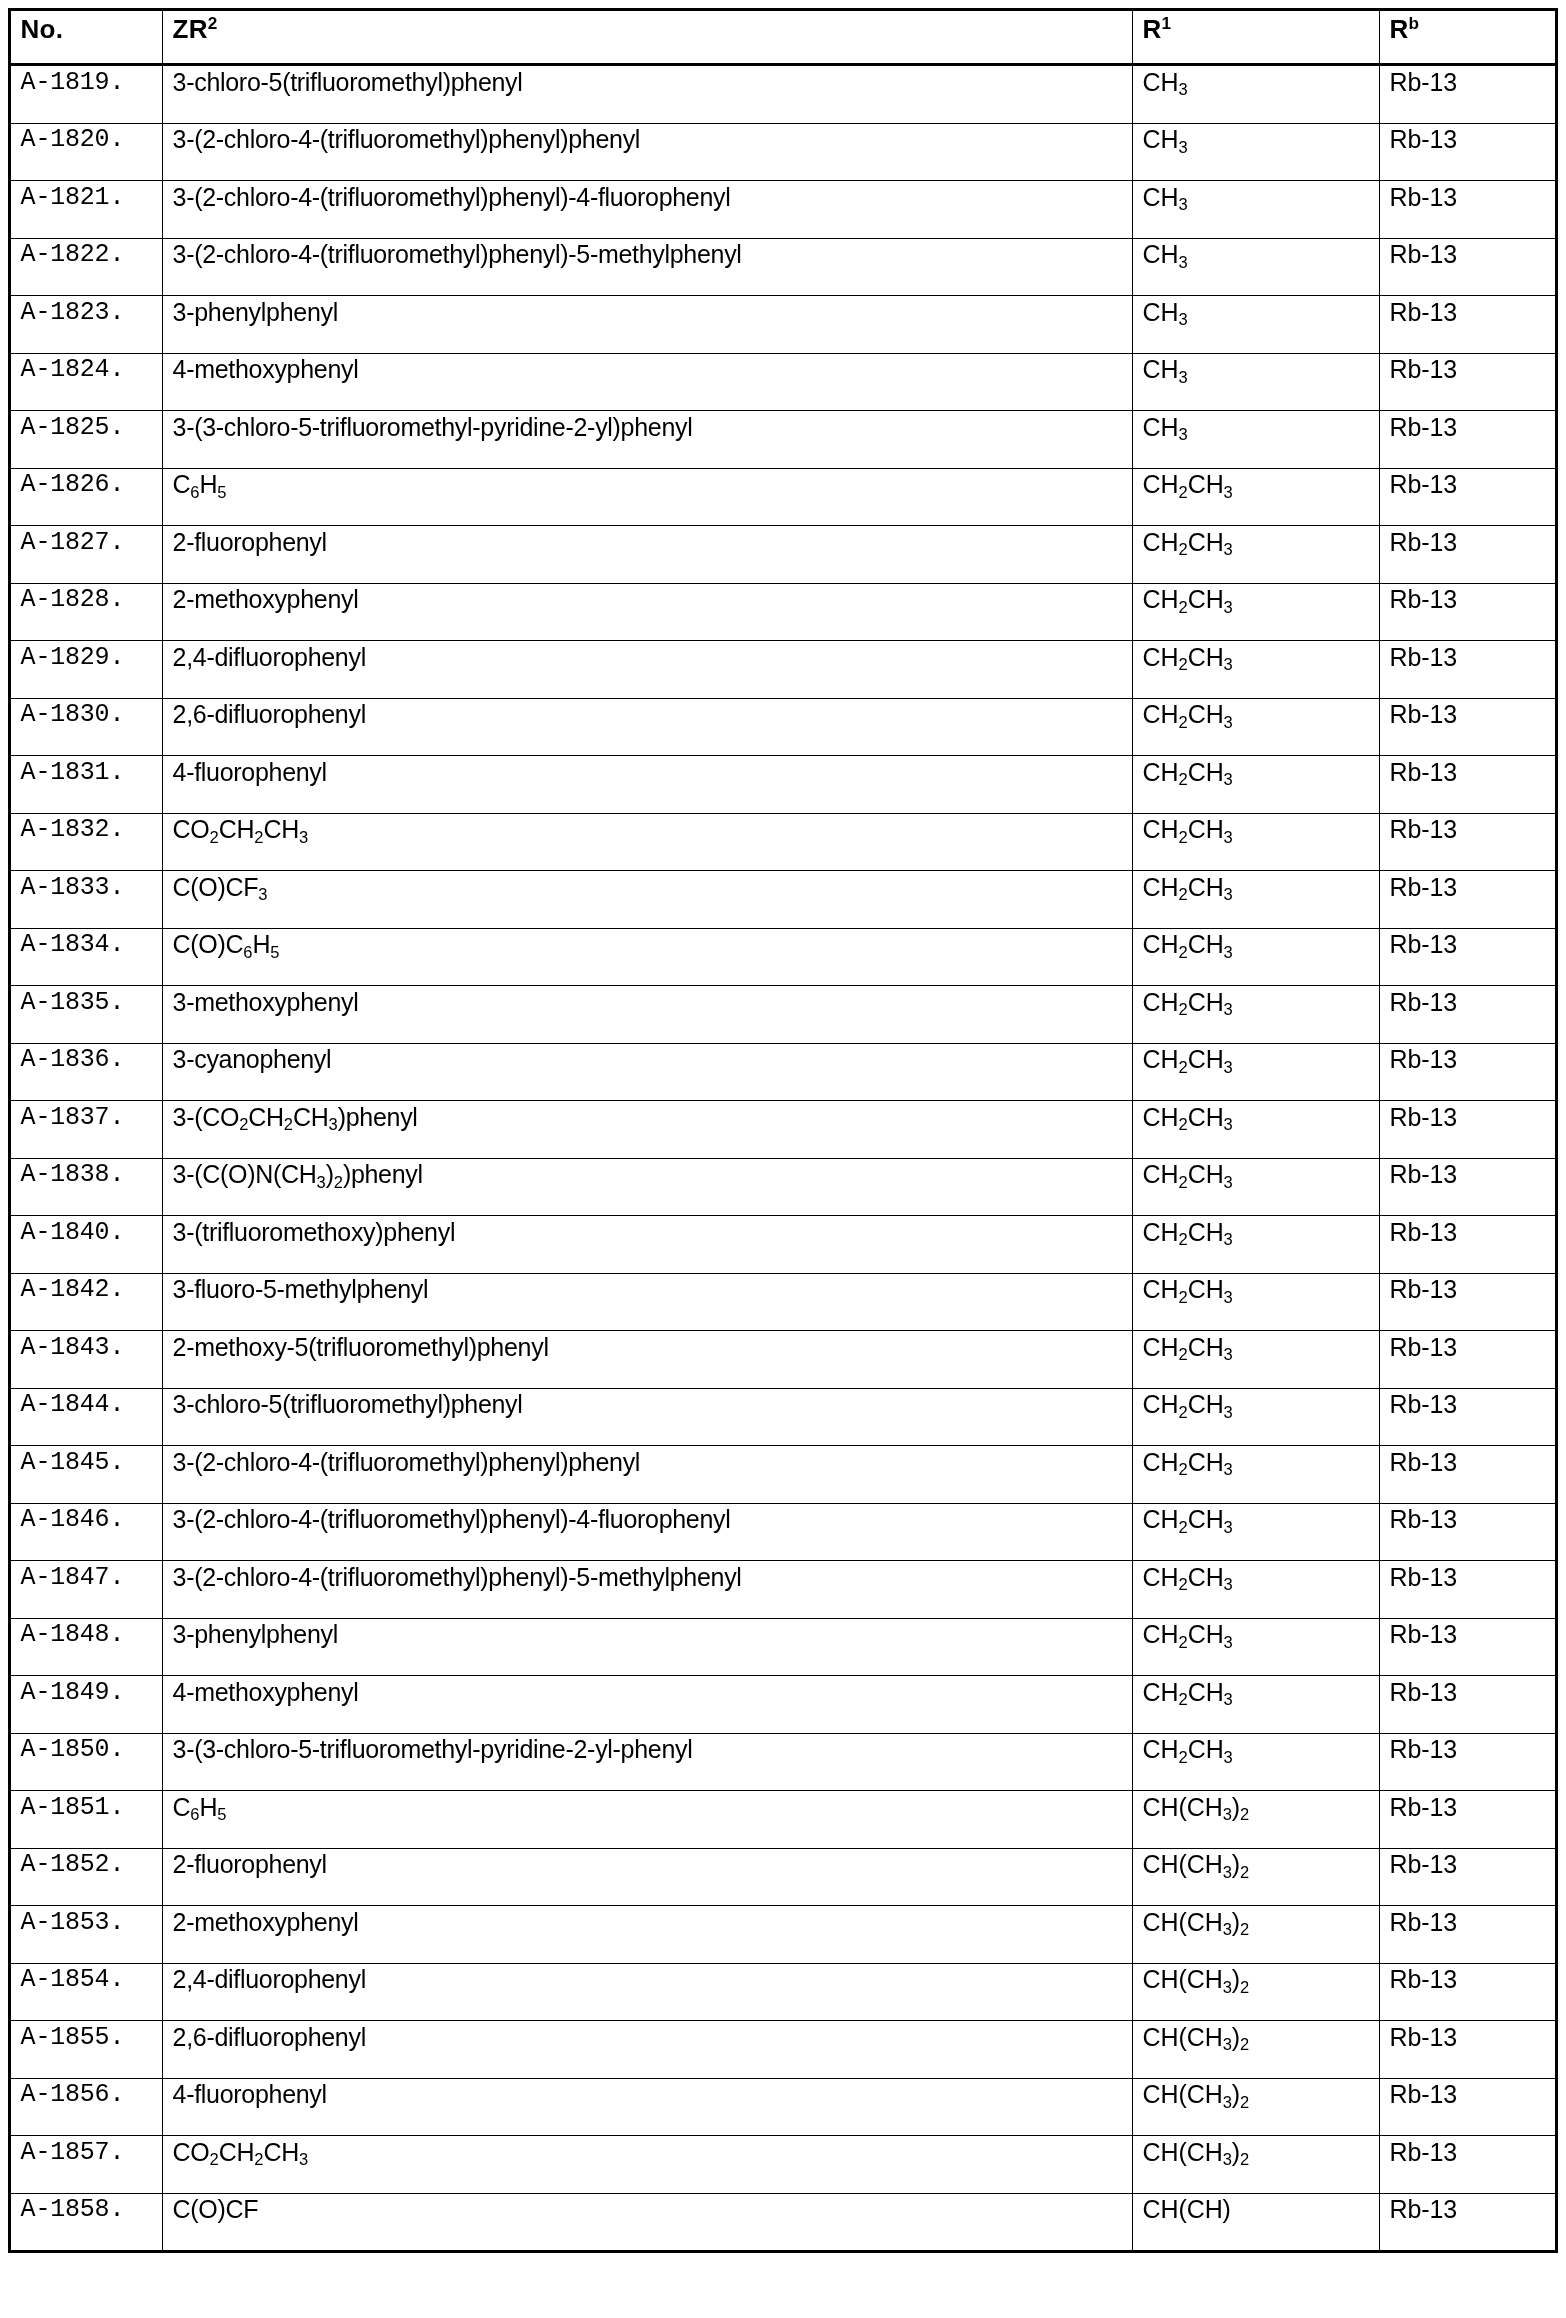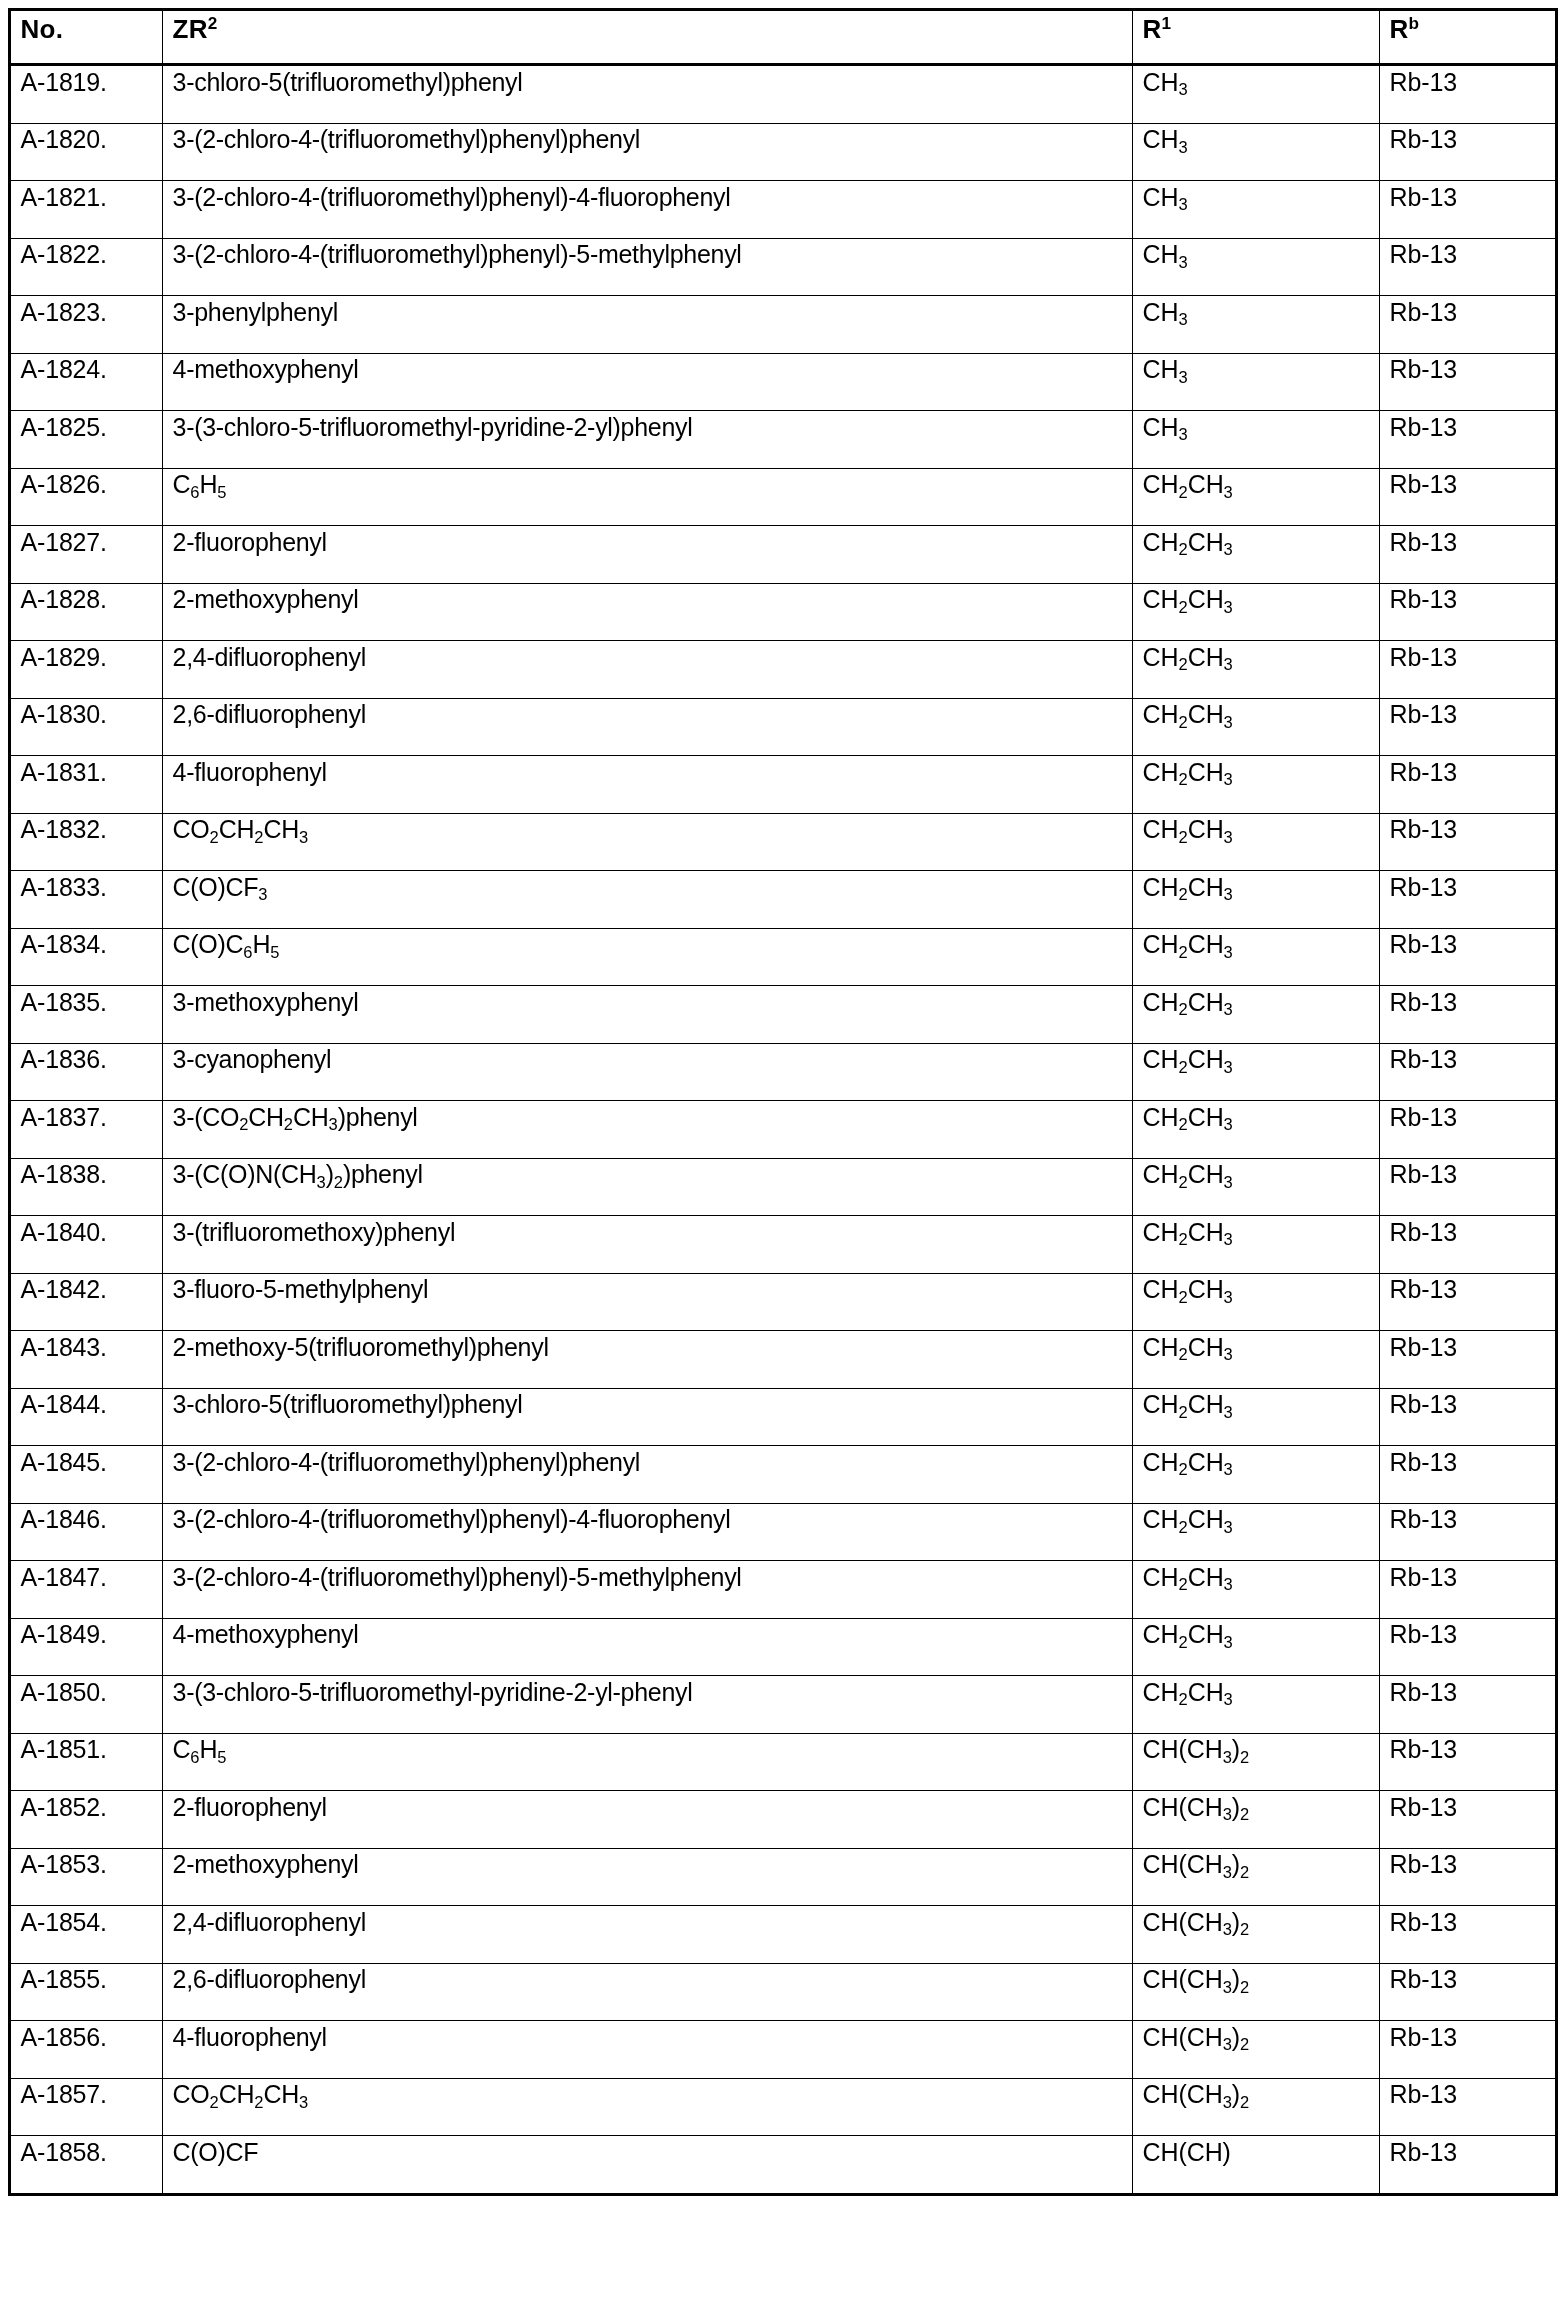--- a/index.html
+++ b/index.html
@@ -63,21 +63,21 @@
     vertical-align: top;
     padding: 2.5px 0 0 9.2px;
     height: 54px;
     line-height: 1.08;
     white-space: nowrap;
     letter-spacing: -0.1px;
   }
   tbody td:last-child { border-right: none; }
   tbody tr:first-child td { border-top: none; }
 
-  .cell-no  { letter-spacing: -0.2px; }
+  .cell-no  { letter-spacing: -0.2px; font-family: Liberation Mono, monospace; }
   .cell-zr2 { letter-spacing: -0.3px; }
 
   sub {
     font-size: 0.66em;
     vertical-align: baseline;
     position: relative;
     bottom: -0.26em;
     letter-spacing: 0;
   }
   sup {
@@ -264,20 +264,26 @@
           <td class="cell-r1">CH<sub>2</sub>CH<sub>3</sub></td>
           <td class="cell-rb">Rb-13</td>
         </tr>
         <tr>
           <td class="cell-no">A-1847.</td>
           <td class="cell-zr2">3-(2-chloro-4-(trifluoromethyl)phenyl)-5-methylphenyl</td>
           <td class="cell-r1">CH<sub>2</sub>CH<sub>3</sub></td>
           <td class="cell-rb">Rb-13</td>
         </tr>
         <tr>
+          <td class="cell-no">A-1848.</td>
+          <td class="cell-zr2">3-phenylphenyl</td>
+          <td class="cell-r1">CH<sub>2</sub>CH<sub>3</sub></td>
+          <td class="cell-rb">Rb-13</td>
+        </tr>
+        <tr>
           <td class="cell-no">A-1849.</td>
           <td class="cell-zr2">4-methoxyphenyl</td>
           <td class="cell-r1">CH<sub>2</sub>CH<sub>3</sub></td>
           <td class="cell-rb">Rb-13</td>
         </tr>
         <tr>
           <td class="cell-no">A-1850.</td>
           <td class="cell-zr2">3-(3-chloro-5-trifluoromethyl-pyridine-2-yl-phenyl</td>
           <td class="cell-r1">CH<sub>2</sub>CH<sub>3</sub></td>
           <td class="cell-rb">Rb-13</td>

